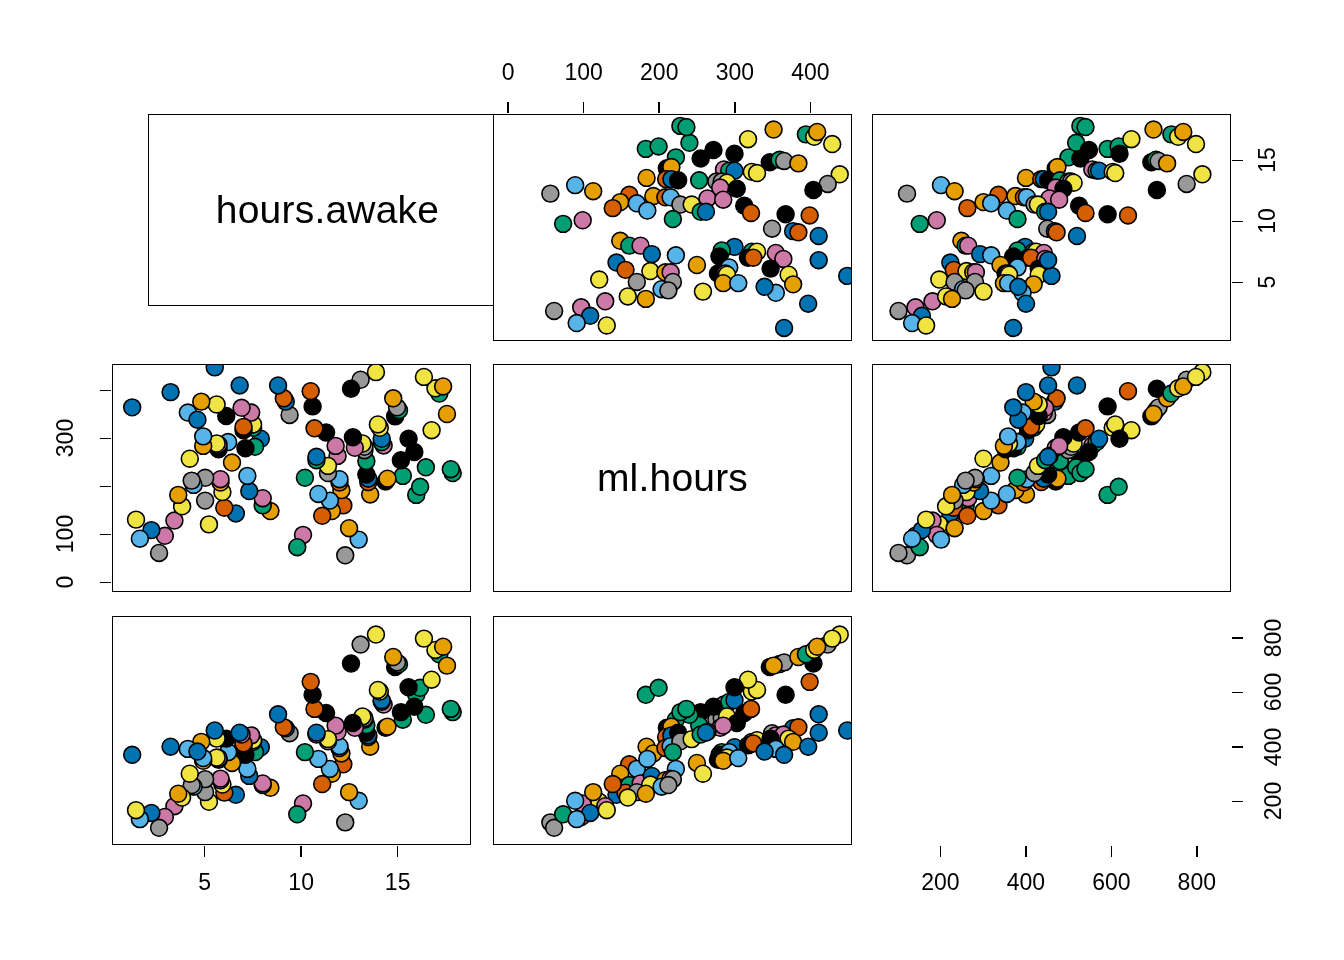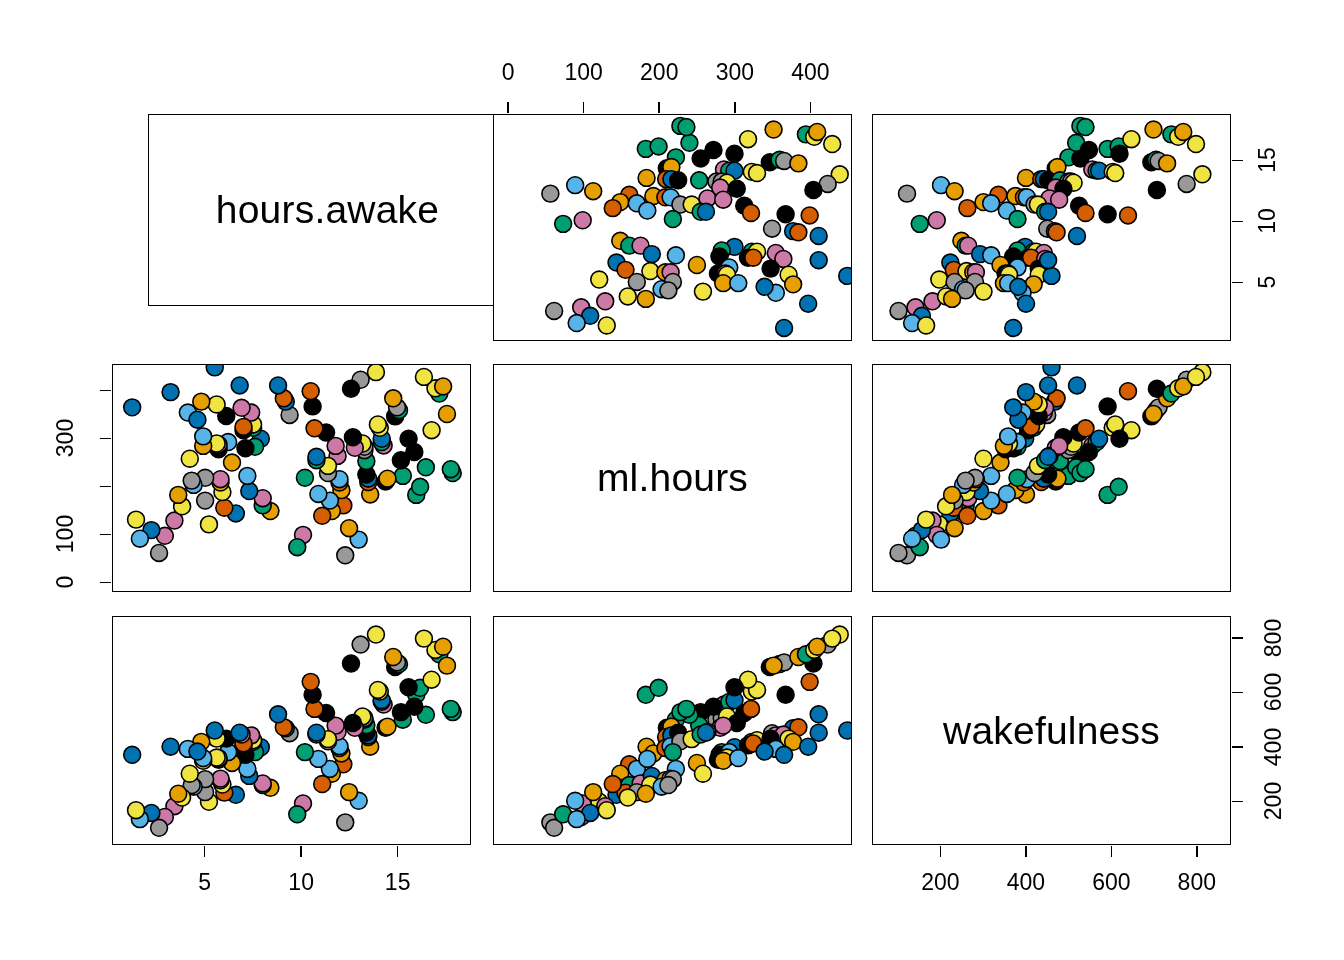--- a/index.html
+++ b/index.html
@@ -799,23 +799,20 @@
         <circle cx="272.08" cy="135.76" r="8.5" fill="#0072B2" stroke="#000000" stroke-width="1.6"></circle>
         <circle cx="134.53" cy="182.11" r="8.5" fill="#F0E442" stroke="#000000" stroke-width="1.6"></circle>
         <circle cx="152.67" cy="178.29" r="8.5" fill="#E69F00" stroke="#000000" stroke-width="1.6"></circle>
         <circle cx="96.74" cy="197.65" r="8.5" fill="#0072B2" stroke="#000000" stroke-width="1.6"></circle>
         <circle cx="83.14" cy="203.92" r="8.5" fill="#56B4E9" stroke="#000000" stroke-width="1.6"></circle>
         <circle cx="291.73" cy="139.04" r="8.5" fill="#0072B2" stroke="#000000" stroke-width="1.6"></circle>
         <circle cx="113.37" cy="194.92" r="8.5" fill="#F0E442" stroke="#000000" stroke-width="1.6"></circle>
       </svg>
   </div>
 
-  <div class="panel" style="left:872px; top:616px; width:359px; height:229px;">
-    <span class="diag-label">wakefulness</span>
-  </div>
 
   <div id="axis-layer" style="position:absolute; left:0; top:0; width:1344px; height:960px; pointer-events:none;">
       <div class="tick-mark v" style="left: 507.316px; top: 102px;"></div>
       <span class="axis-tick-label horiz" style="left: 508.116px; top: 59px;">0</span>
       <div class="tick-mark v" style="left: 582.895px; top: 102px;"></div>
       <span class="axis-tick-label horiz" style="left: 583.695px; top: 59px;">100</span>
       <div class="tick-mark v" style="left: 658.474px; top: 102px;"></div>
       <span class="axis-tick-label horiz" style="left: 659.274px; top: 59px;">200</span>
       <div class="tick-mark v" style="left: 734.053px; top: 102px;"></div>
       <span class="axis-tick-label horiz" style="left: 734.853px; top: 59px;">300</span>

